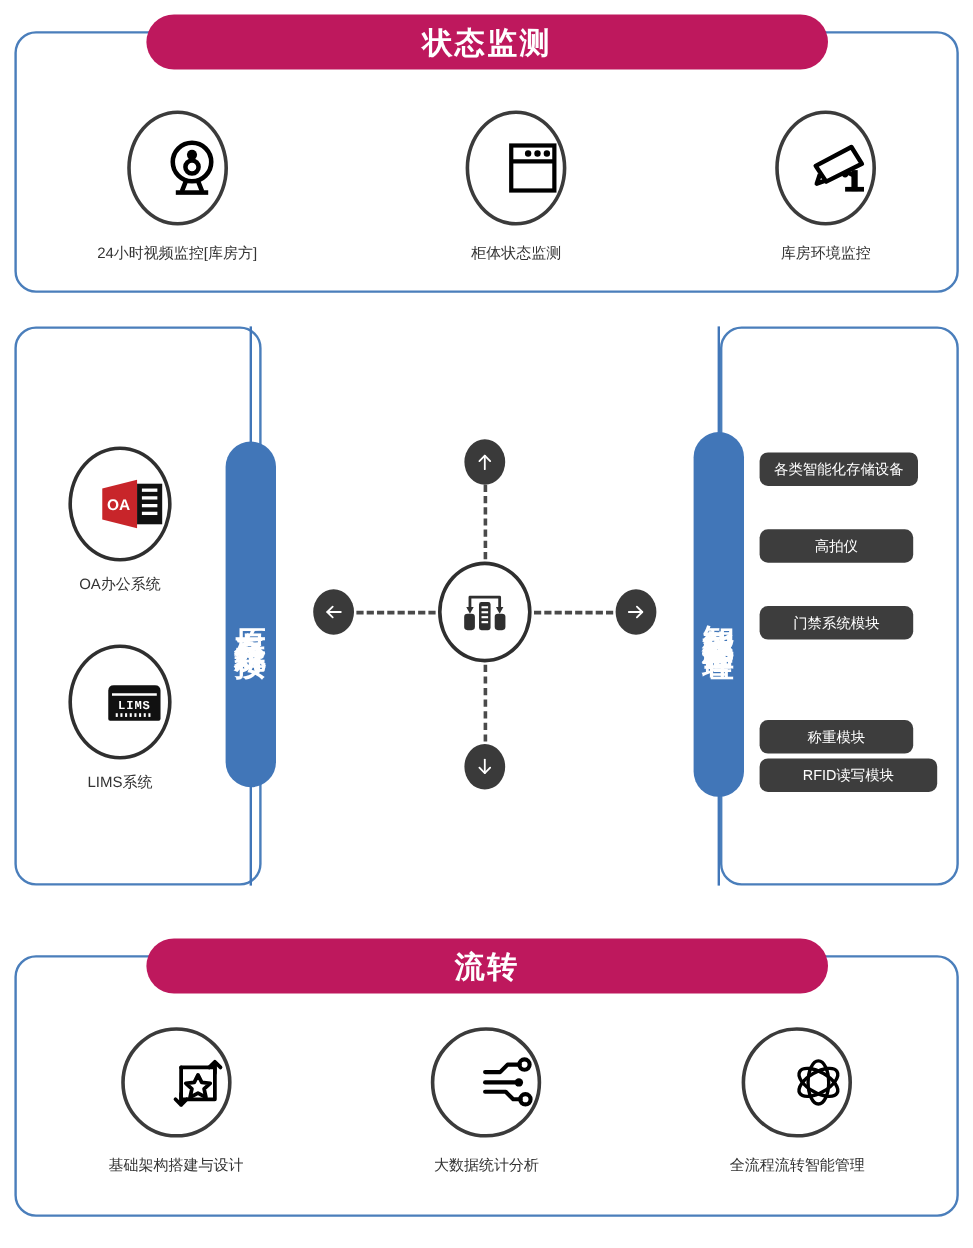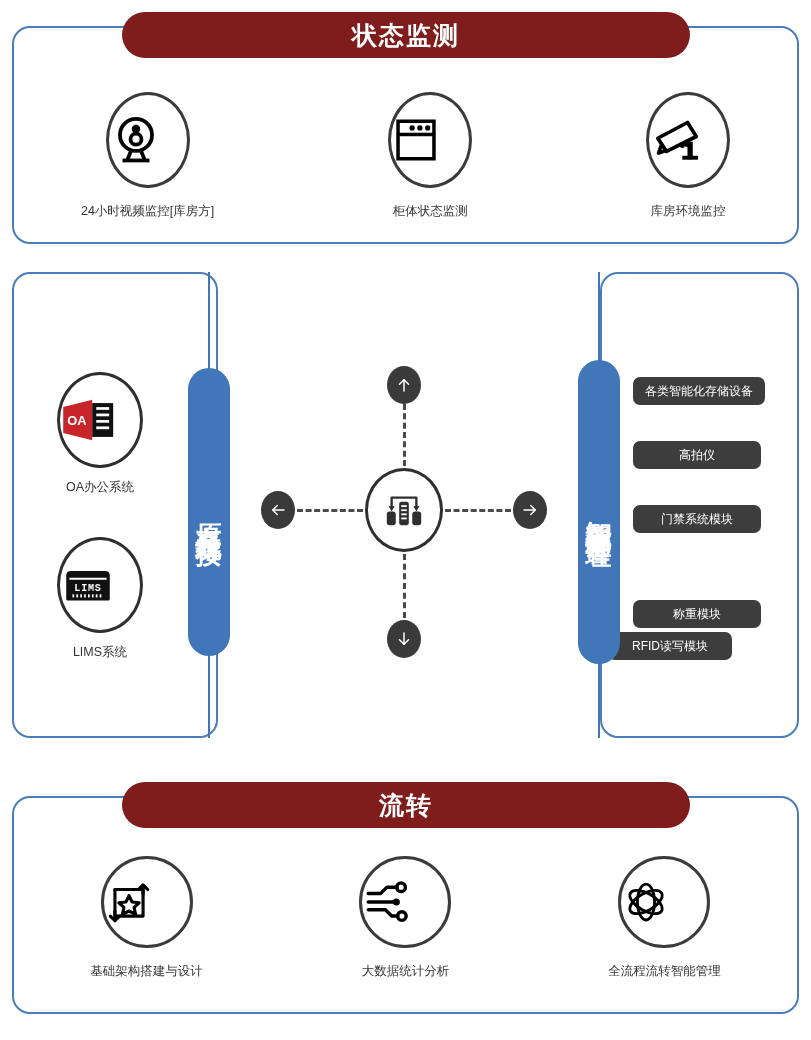--- a/index.html
+++ b/index.html
@@ -6,32 +6,32 @@
   body{
     width:811px;height:1040px;position:relative;overflow:hidden;
     font-family:"Liberation Sans","DejaVu Sans",sans-serif;
     color:#333333;
   }
   .panel{position:absolute;border:2px solid #4a7ebb;border-radius:18px;background:#ffffff;box-sizing:border-box;}
   
   #panel-top{left:12px;top:26px;width:787px;height:218px;}
   #panel-bottom{left:12px;top:796px;width:787px;height:218px;}
   .banner{
-    position:absolute;height:46px;border-radius:23px;background:#7f1d1d;
+    position:absolute;height:46px;border-radius:23px;background:#be185d;
     display:flex;align-items:center;justify-content:center;color:#ffffff;
     font-size:25px;font-weight:bold;letter-spacing:2px;z-index:5;
   }
   #banner-top{left:122px;top:12px;width:568px;}
   #banner-bottom{left:122px;top:782px;width:568px;}
 
   .icon-row{position:absolute;display:flex;align-items:flex-start;}
   .cell{display:flex;flex-direction:column;align-items:center;}
   .circ{
     width:84px;height:96px;border:3px solid #3b3b3b;border-radius:50%;
-    display:flex;align-items:center;justify-content:flex-start;box-sizing:border-box;
+    display:flex;align-items:center;justify-content:flex-end;box-sizing:border-box;
   }
   .circ.round{border-radius:50%;width:92px;height:92px;}
   .cap{margin-top:14px;font-size:12.5px;color:#333;text-align:center;line-height:1.45;white-space:pre-line;}
 
   
   #panel-left{left:12px;top:272px;width:206px;height:466px;}
   #panel-right{left:600px;top:272px;width:199px;height:466px;}
 
   .vbar{
     position:absolute;width:42px;border-radius:21px;background:#4176b8;
@@ -169,21 +169,21 @@
       </g>
     </svg>
   </div>
   <div class="cap">LIMS系统</div>
 </div>
 
 <div class="pill" style="left:633px;top:377px;width:132px;">各类智能化存储设备</div>
 <div class="pill" style="left:633px;top:441px;width:128px;">高拍仪</div>
 <div class="pill" style="left:633px;top:505px;width:128px;">门禁系统模块</div>
 <div class="pill" style="left:633px;top:600px;width:128px;">称重模块</div>
-<div class="pill" style="left:608px;top:632px;width:124px;">RFID读写模块</div>
+<div class="pill" style="left:633px;top:632px;width:148px;">RFID读写模块</div>
 
 <div class="dash-v" style="top:404px;height:62px;"></div>
 <div class="dash-v" style="top:554px;height:64px;"></div>
 <div class="dash-h" style="left:297px;width:66px;"></div>
 <div class="dash-h" style="left:445px;width:66px;"></div>
 
 <div class="arrbtn" id="arr-up">
   <svg width="18" height="18" viewBox="0 0 24 24" fill="none" stroke="#fff" stroke-width="2" stroke-linecap="round" stroke-linejoin="round">
     <line x1="12" y1="20" x2="12" y2="5"></line>
       <polyline points="6,11 12,5 18,11"></polyline>

